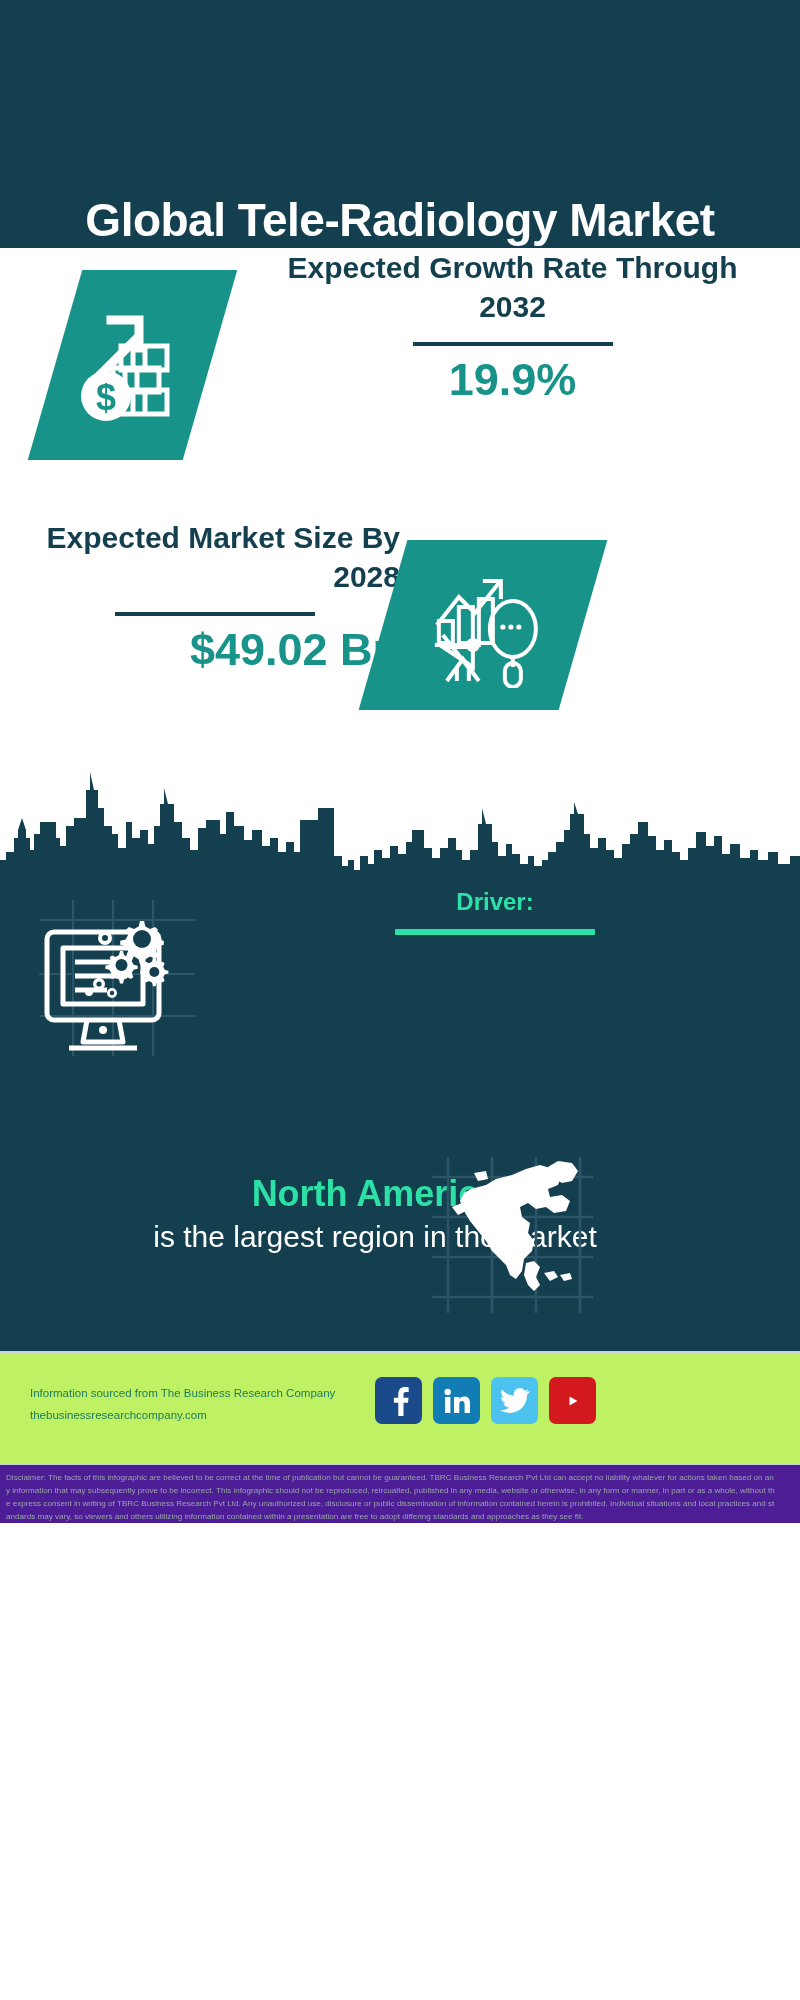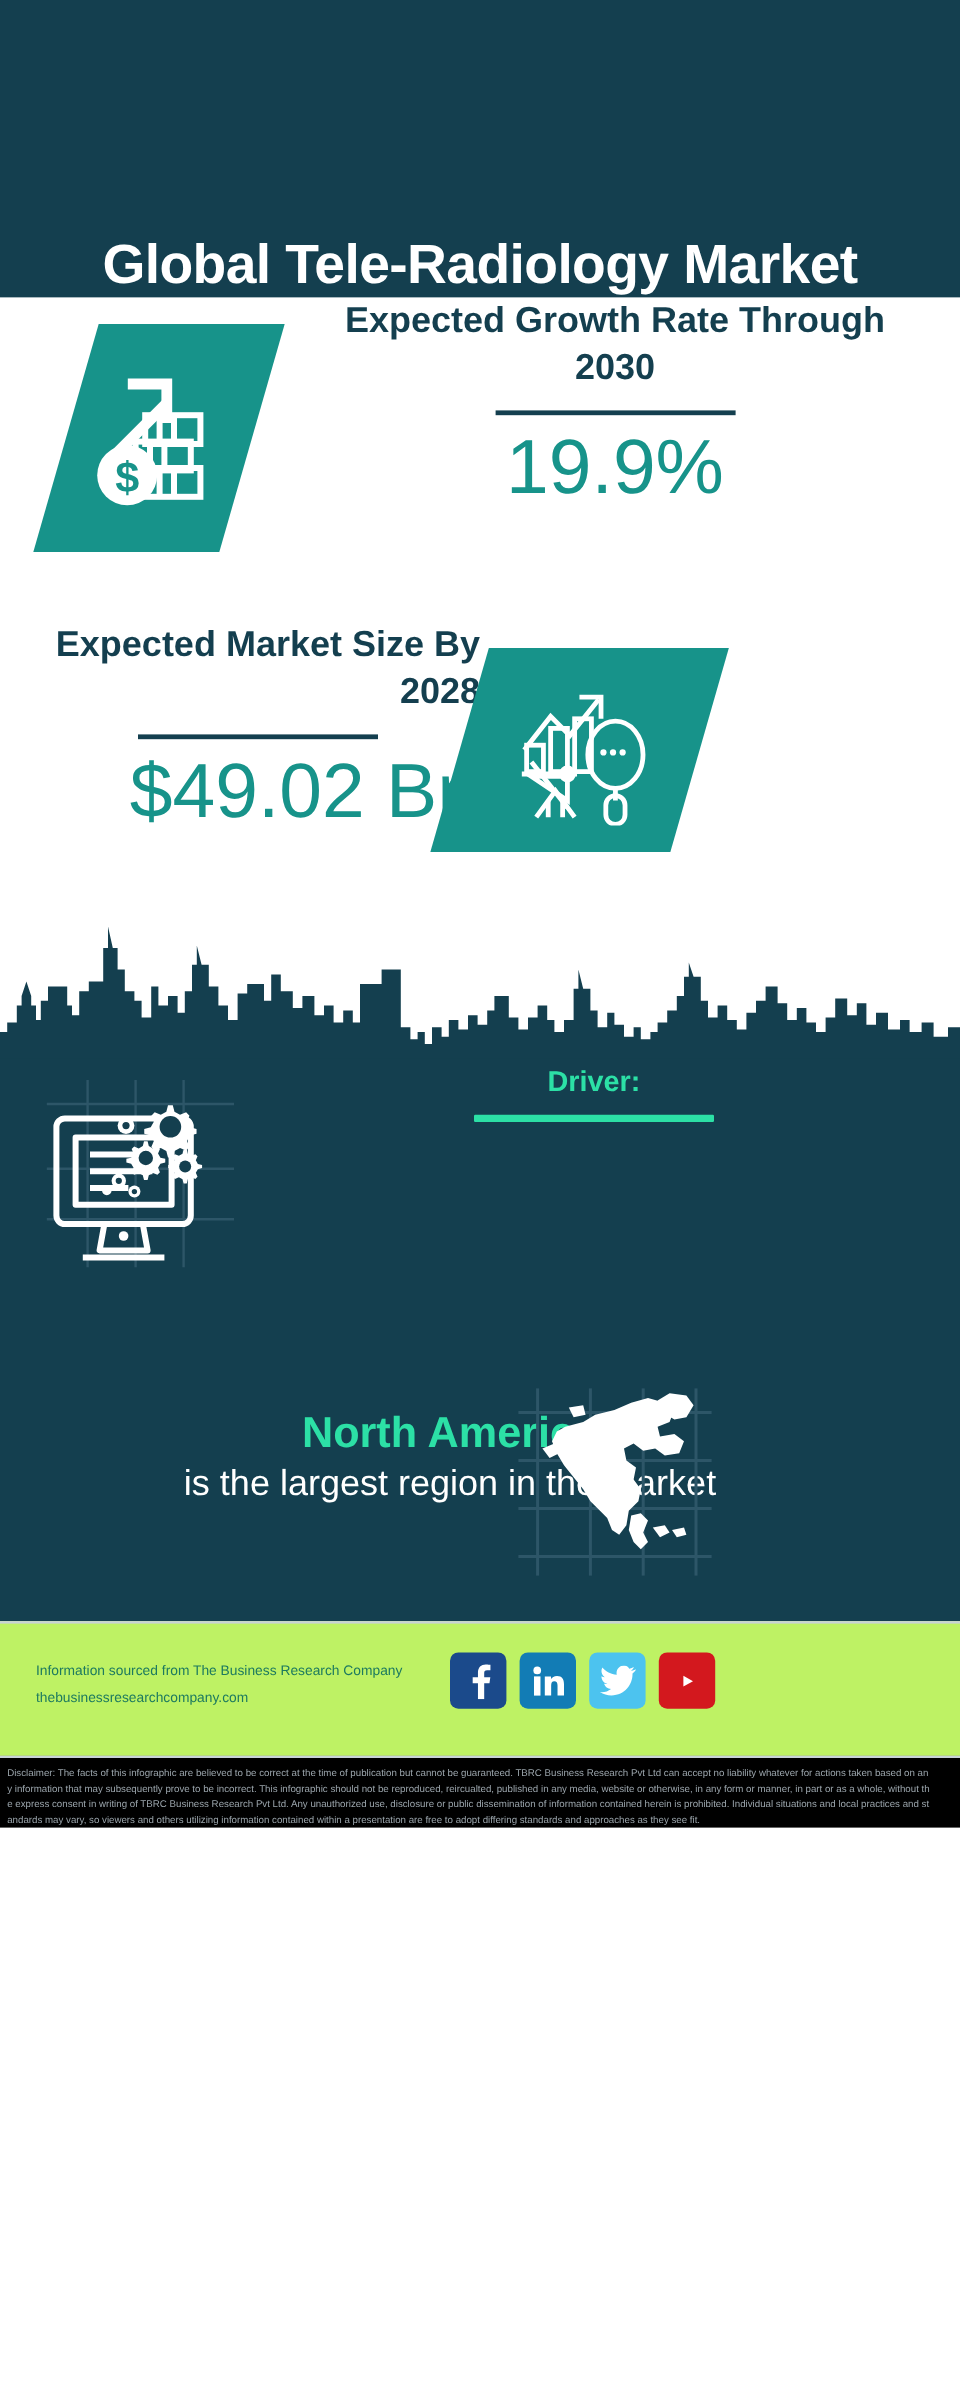--- a/index.html
+++ b/index.html
@@ -39,21 +39,21 @@
   .growth-text{
     position:absolute;left:260px;top:0;width:505px;text-align:center;
   }
   .metric-label{
     color:#143f4f;font-size:30px;font-weight:bold;line-height:1.3;
   }
   .metric-rule{
     width:200px;height:4px;background:#143f4f;margin:16px auto 10px auto;
   }
   .metric-value{
-    color:#17938a;font-size:64px;font-weight:normal;line-height:1.05;
+    color:#17938a;font-size:45px;font-weight:bold;line-height:1.05;
   }
 
   
   .size-row{position:relative;height:250px;}
   .size-text{
     position:absolute;left:30px;top:0;width:370px;text-align:right;
   }
   .size-icon-wrap{
     position:absolute;left:383px;top:22px;width:200px;height:170px;
   }
@@ -120,21 +120,21 @@
   }
   .social-row{
     position:absolute;left:375px;top:24px;
     display:flex;gap:11px;align-items:center;
   }
   .social{
     width:47px;height:47px;border-radius:7px;
     display:flex;align-items:center;justify-content:center;
   }
   .disclaimer-wrap{
-    width:800px;background:#000000;border-top:2px solid #c8d2d6;
+    width:800px;background:#4c1d95;border-top:2px solid #c8d2d6;
     box-sizing:border-box;padding:6px 24px 0 6px;
   }
   .disclaimer{
     color:#9aa4ab;font-size:8.1px;line-height:1.62;text-align:left;
     word-break:break-all;
   }
 </style>
 </head>
 <body>
 
@@ -165,21 +165,21 @@
             <line x1="68" y1="84" x2="68" y2="108"></line>
           </g>
 
           <circle cx="29" cy="90" r="25" fill="#ffffff"></circle>
           <text x="29" y="104" font-family="'Liberation Sans',sans-serif" font-size="36" font-weight="bold" fill="#17938a" text-anchor="middle">$</text>
         </svg>
       </div>
     </div>
 
     <div class="growth-text">
-      <div class="metric-label">Expected Growth Rate Through 2030</div>
+      <div class="metric-label">Expected Growth Rate Through 2032</div>
       <div class="metric-rule"></div>
       <div class="metric-value">19.9%</div>
     </div>
   </div>
 
   <div class="size-row">
     <div class="size-text">
       <div class="metric-label">Expected Market Size By 2028</div>
       <div class="metric-rule"></div>
       <div class="metric-value">$49.02  Bn</div>

